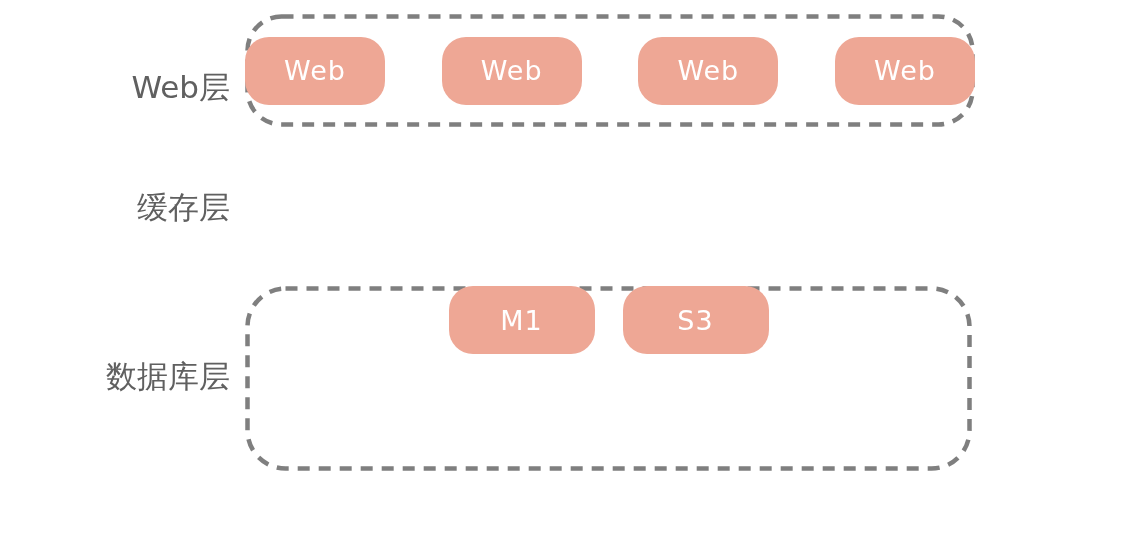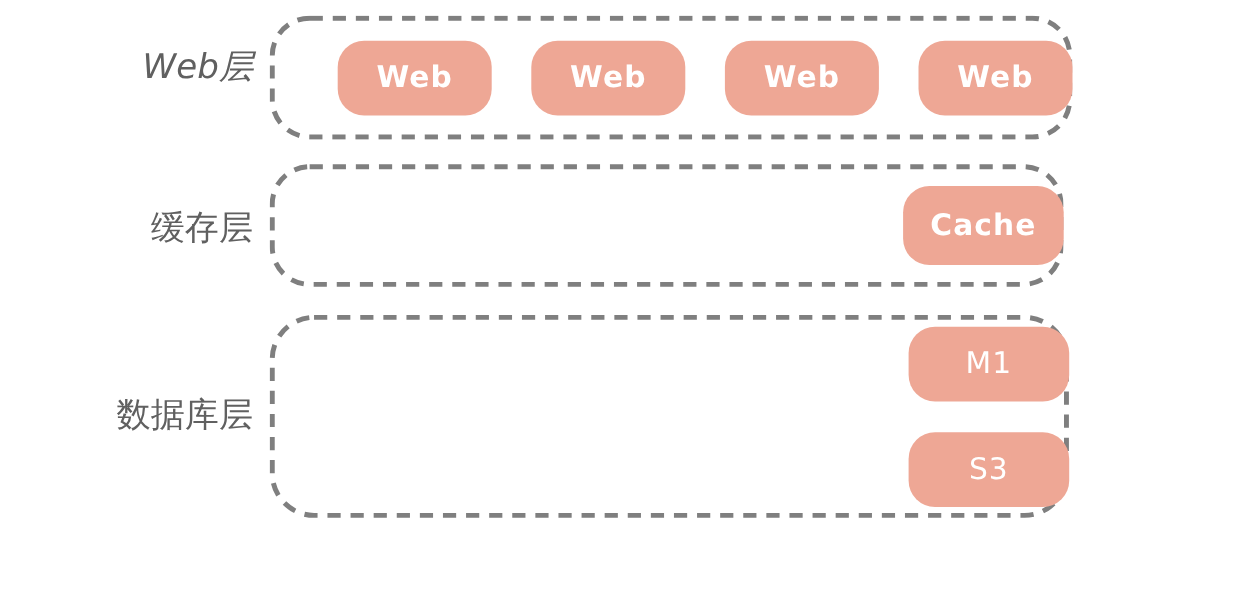--- a/index.html
+++ b/index.html
@@ -45,51 +45,50 @@
     fill: none;
     stroke: var(--border-dash);
     stroke-width: 4.5;
     stroke-dasharray: 12 9;
   }
   .nodes-row {
     position: absolute;
     left: 0; top: 0; right: 0; bottom: 0;
     display: flex;
     align-items: center;
-    justify-content: flex-end;
-    font-weight: bold;
+    justify-content: space-between;
   }
   .node {
     display: flex;
     align-items: center;
     justify-content: center;
     background: var(--node-fill);
     color: var(--node-text);
     border-radius: 24px;
     font-size: 27px;
     letter-spacing: 1px;
   }
   
   #web-group   { left: 245px; top: 14px;  width: 730px; height: 113px; }
   #web-group .nodes-row { gap: 36px; }
   #web-group .node { width: 140px; height: 68px; }
-  #web-label   { top: 40px; font-style: italic; }
+  #web-label   { top: 66px; }
   
   #cache-group { left: 245px; top: 149px; width: 722px; height: 112px; }
   #cache-group .node { width: 146px; height: 72px; }
   #cache-label { top: 186px; }
   
   #db-group    { left: 245px; top: 286px; width: 727px; height: 185px; }
   #db-label    { top: 356px; font-family: Liberation Serif, serif; }
   .db-rows {
     position: absolute;
     left: 0; top: 0; right: 0; bottom: 0;
     display: flex;
-    flex-direction: column;
-    align-items: flex-end;
+    flex-direction: row;
+    align-items: flex-start;
     justify-content: center;
     gap: 28px;
   }
   .db-row {
     display: flex;
     gap: 34px;
   }
   .db-row .node { width: 146px; height: 68px; }
   
   .diagram-title {
@@ -115,28 +114,20 @@
     </svg>
     <div class="nodes-row">
       <div class="node">Web</div>
       <div class="node">Web</div>
       <div class="node">Web</div>
       <div class="node">Web</div>
     </div>
   </div>
 
   <div class="layer-label" id="cache-label">缓存层</div>
-  <div class="layer-group" id="cache-group">
-    <svg class="dash-svg" width="722" height="112" viewBox="0 0 722 112">
-      <rect x="2.5" y="2.5" width="717" height="107" rx="34"></rect>
-    </svg>
-    <div class="nodes-row">
-      <div class="node">Cache</div>
-    </div>
-  </div>
 
   <div class="layer-label" id="db-label">数据库层</div>
   <div class="layer-group" id="db-group">
     <svg class="dash-svg" width="727" height="185" viewBox="0 0 727 185">
       <rect x="2.5" y="2.5" width="722" height="180" rx="38"></rect>
     </svg>
     <div class="db-rows">
       <div class="db-row">
         <div class="node">M1</div>
       </div>

